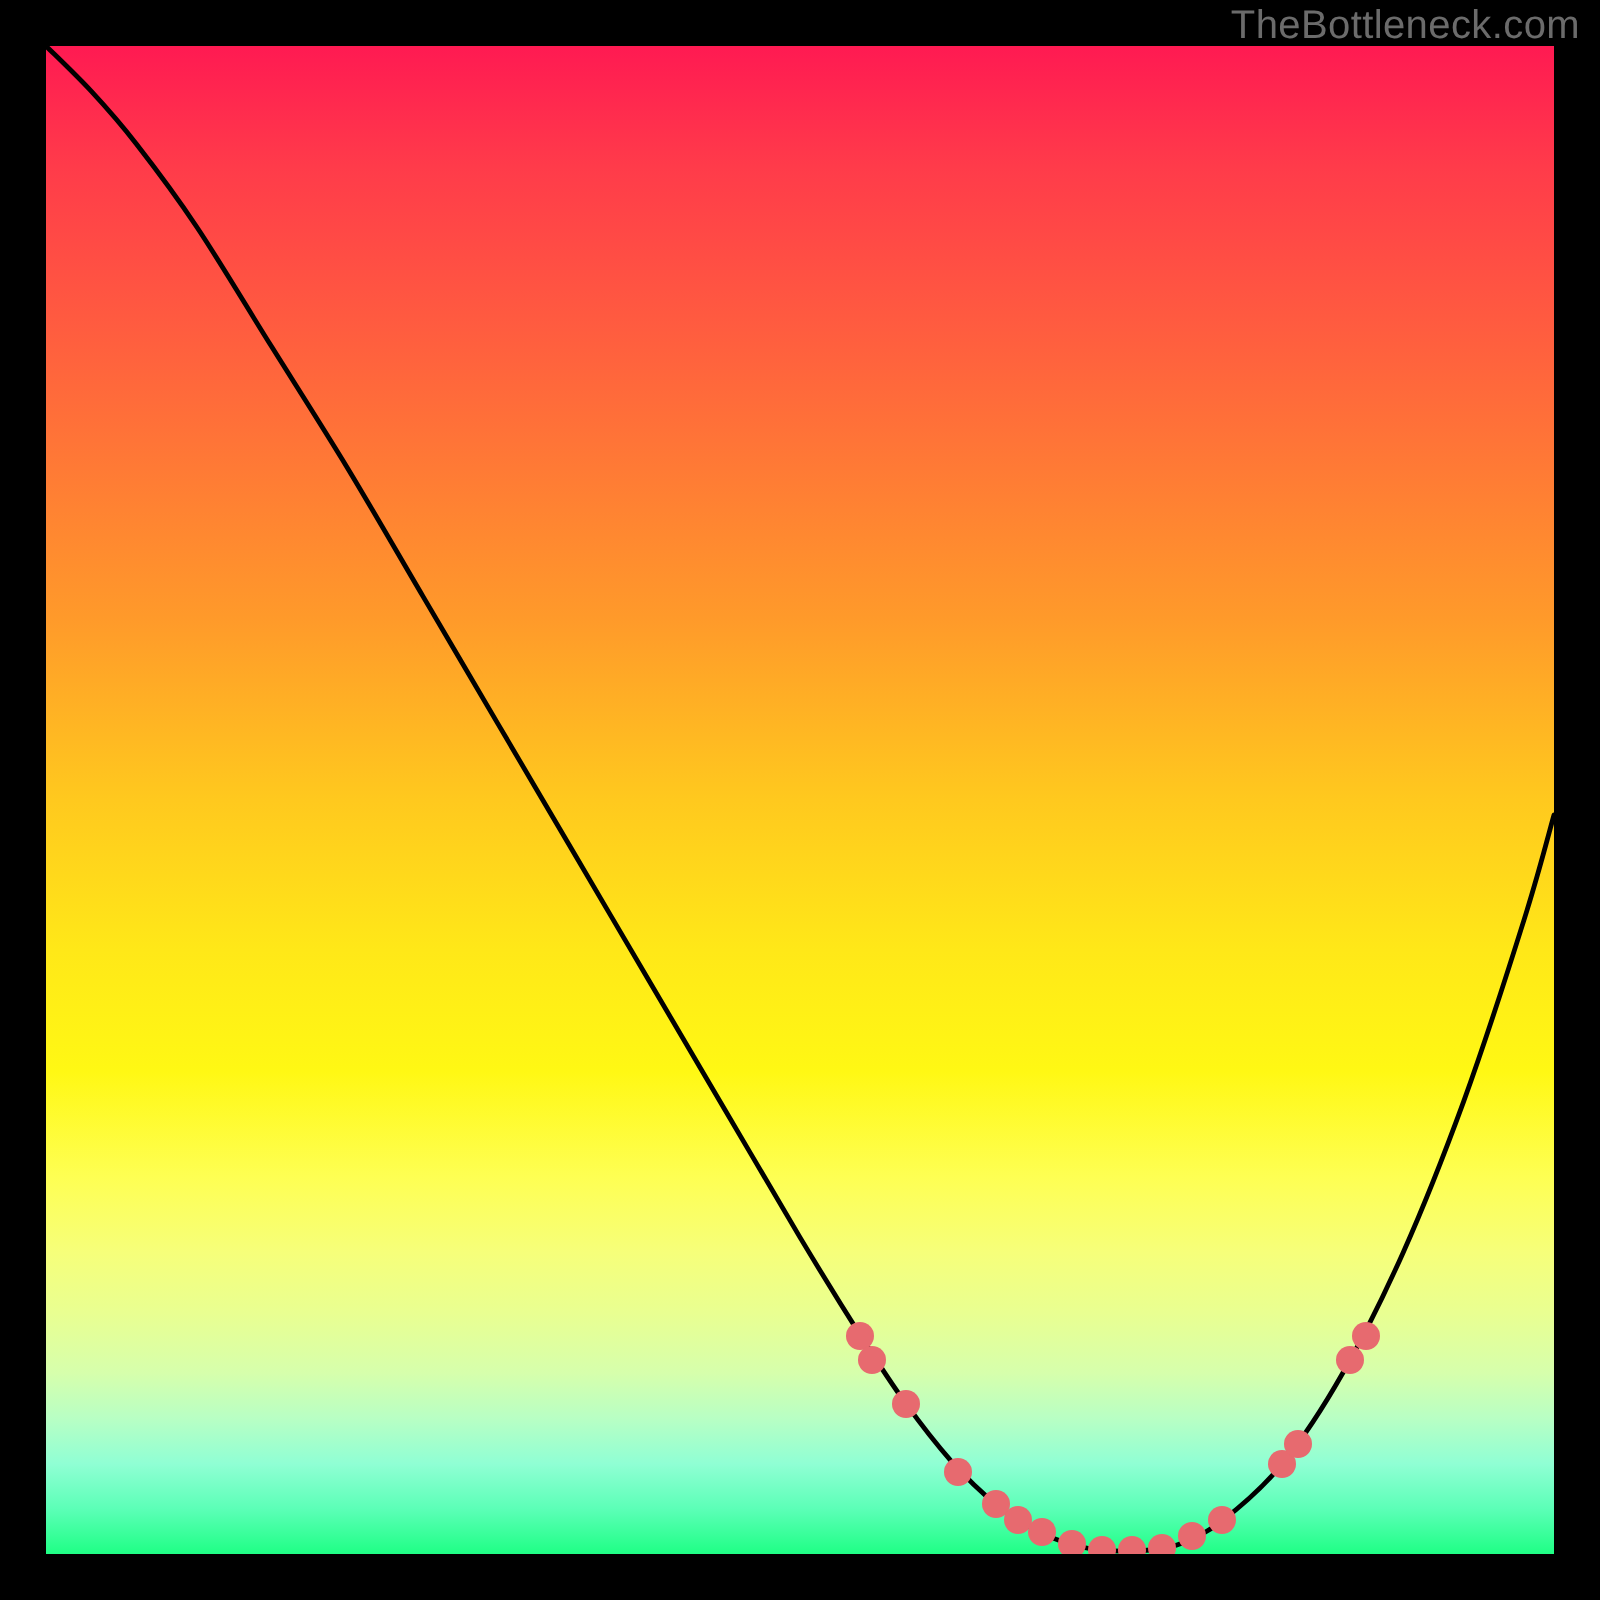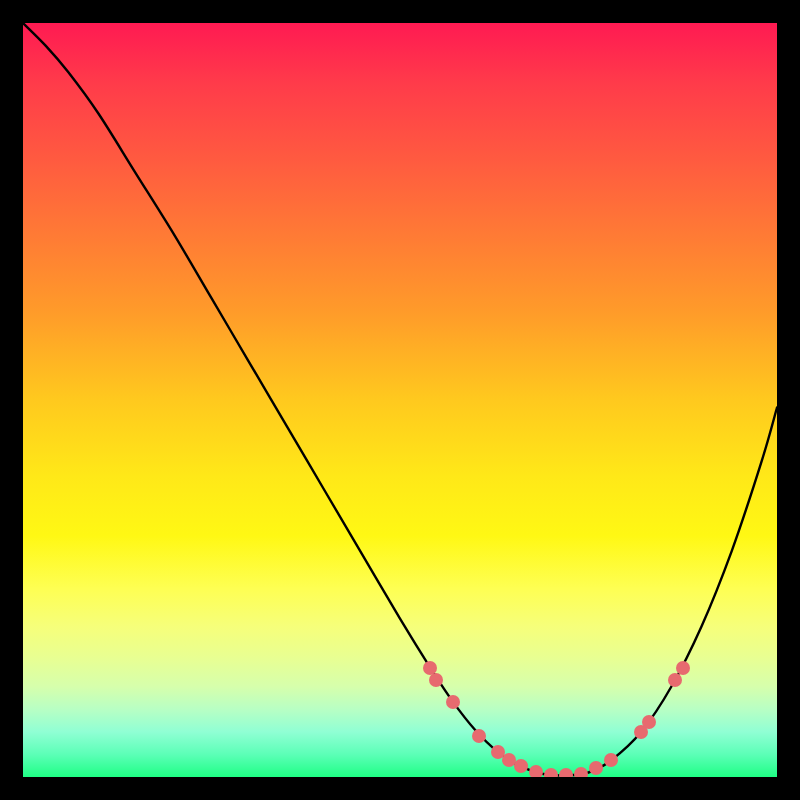--- a/index.html
+++ b/index.html
@@ -101,14 +101,15 @@
         <div class="dot" style="left: 557.96px; top: 750.984px;"></div>
         <div class="dot" style="left: 573.04px; top: 744.952px;"></div>
         <div class="dot" style="left: 588.12px; top: 737.412px;"></div>
         <div class="dot" style="left: 618.28px; top: 708.76px;"></div>
         <div class="dot" style="left: 625.82px; top: 698.958px;"></div>
         <div class="dot" style="left: 652.21px; top: 657.488px;"></div>
         <div class="dot" style="left: 659.75px; top: 644.67px;"></div>
       </div>
   </div>
 
+  <div class="watermark">TheBottleneck.com</div>
 
 </div>
 
 </body></html>

